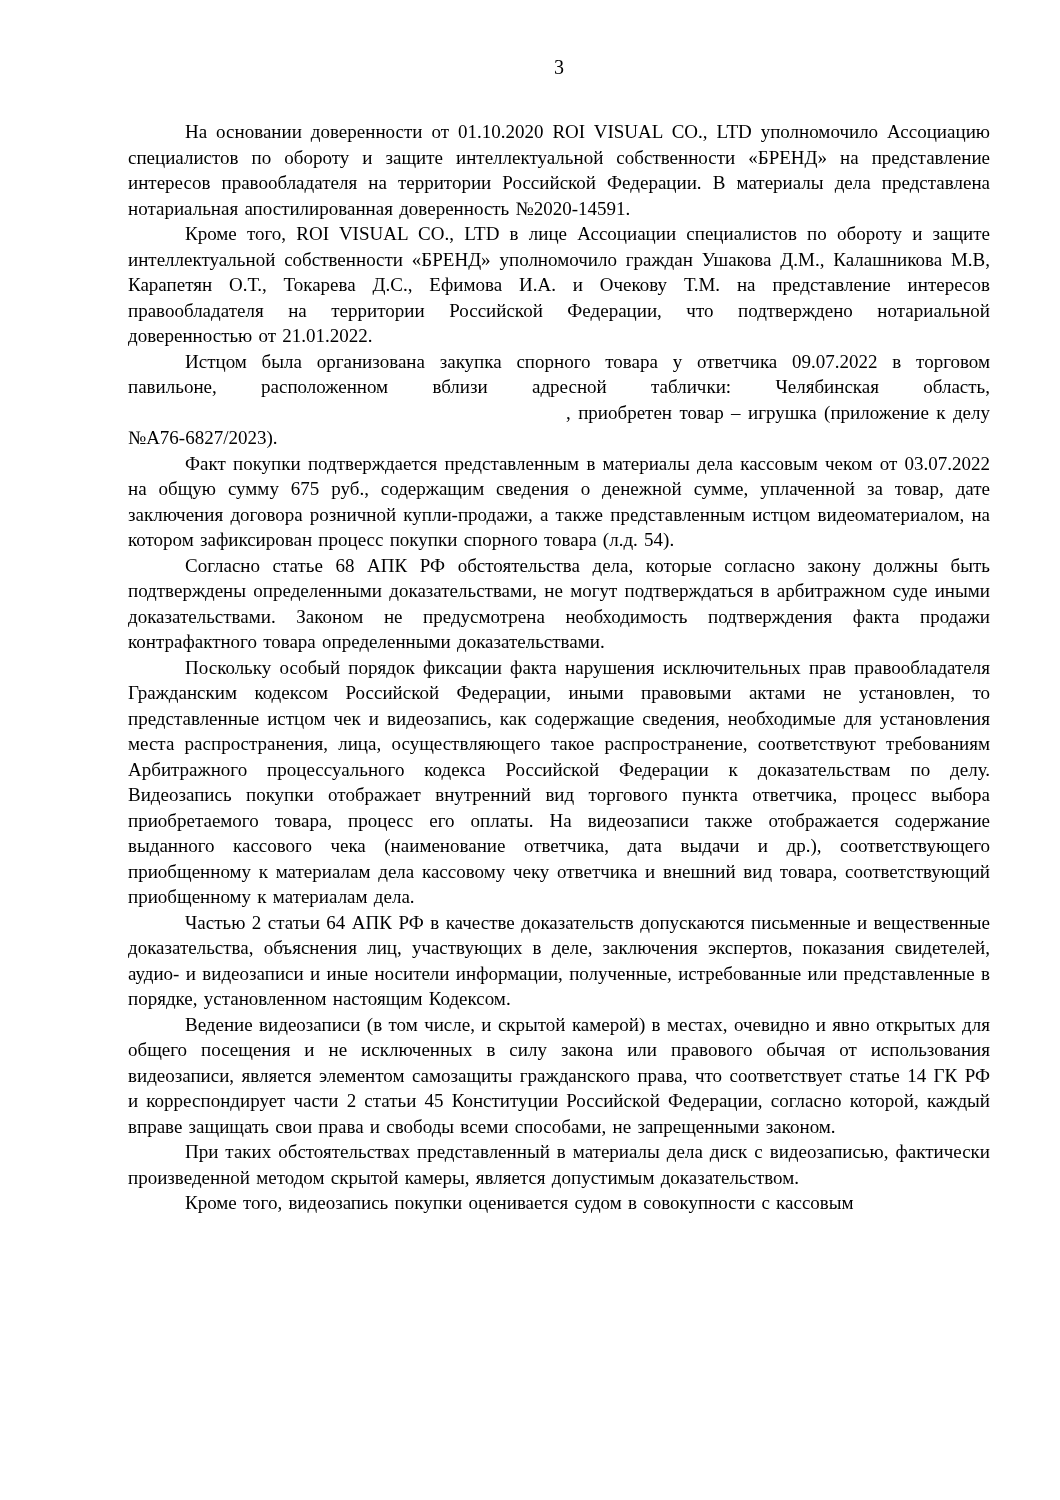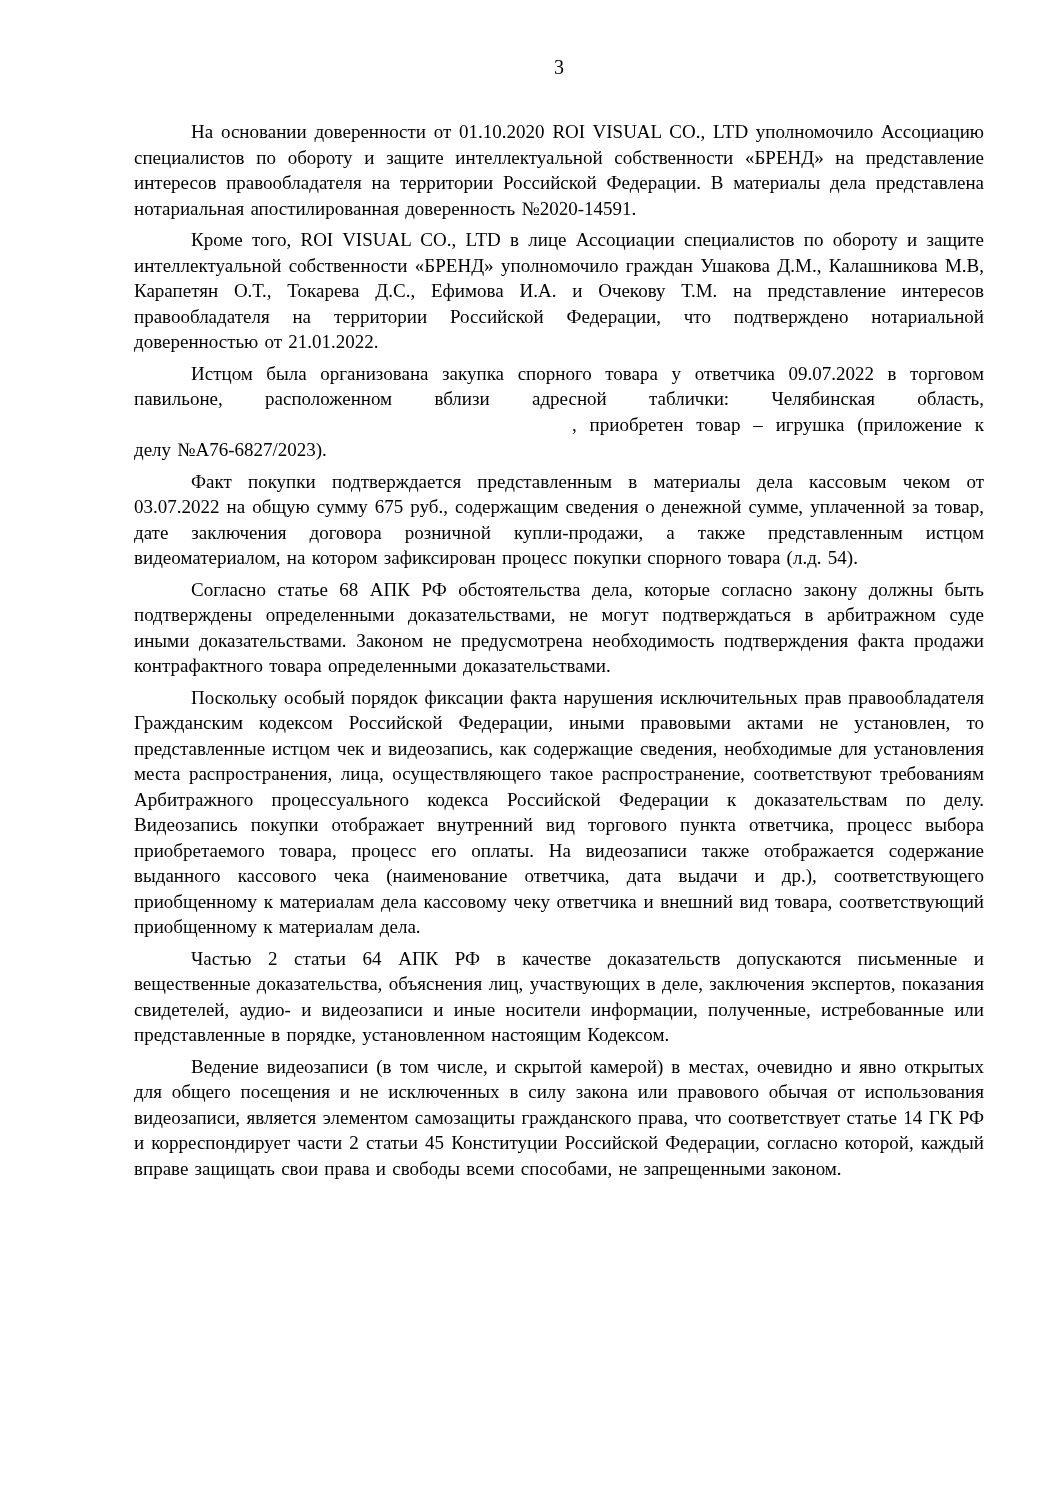--- a/index.html
+++ b/index.html
@@ -18,21 +18,21 @@
     padding: 55px 70px 0 128px;
     overflow: hidden;
   }
   .page-number {
     text-align: center;
     font-size: 20px;
     line-height: 24px;
     margin-bottom: 40px;
   }
   .body-text p {
-    margin: 6px;
+    margin: 0;
     font-size: 19px;
     line-height: 25.5px;
     text-align: justify;
     text-indent: 57px;
     word-spacing: 1.5px;
   }
   .redacted-gap {
     display: inline-block;
     width: 438px;
     height: 1px;
@@ -58,16 +58,18 @@
 
 
     <p>Согласно статье 68 АПК РФ обстоятельства дела, которые согласно закону должны быть подтверждены определенными доказательствами, не могут подтверждаться в арбитражном суде иными доказательствами. Законом не предусмотрена необходимость подтверждения факта продажи контрафактного товара определенными доказательствами.</p>
 
     <p>Поскольку особый порядок фиксации факта нарушения исключительных прав правообладателя Гражданским кодексом Российской Федерации, иными правовыми актами не установлен, то представленные истцом чек и видеозапись, как содержащие сведения, необходимые для установления места распространения, лица, осуществляющего такое распространение, соответствуют требованиям Арбитражного процессуального кодекса Российской Федерации к доказательствам по делу. Видеозапись покупки отображает внутренний вид торгового пункта ответчика, процесс выбора приобретаемого товара, процесс его оплаты. На видеозаписи также отображается содержание выданного кассового чека (наименование ответчика, дата выдачи и др.), соответствующего приобщенному к материалам дела кассовому чеку ответчика и внешний вид товара, соответствующий приобщенному к материалам дела.</p>
 
     <p>Частью 2 статьи 64 АПК РФ в качестве доказательств допускаются письменные и вещественные доказательства, объяснения лиц, участвующих в деле, заключения экспертов, показания свидетелей, аудио- и видеозаписи и иные носители информации, полученные, истребованные или представленные в порядке, установленном настоящим Кодексом.</p>
 
     <p>Ведение видеозаписи (в том числе, и скрытой камерой) в местах, очевидно и явно открытых для общего посещения и не исключенных в силу закона или правового обычая от использования видеозаписи, является элементом самозащиты гражданского права, что соответствует статье 14 ГК РФ и корреспондирует части 2 статьи 45 Конституции Российской Федерации, согласно которой, каждый вправе защищать свои права и свободы всеми способами, не запрещенными законом.</p>
 
+    <p>При таких обстоятельствах представленный в материалы дела диск с видеозаписью, фактически произведенной методом скрытой камеры, является допустимым доказательством.</p>
 
+    <p>Кроме того, видеозапись покупки оценивается судом в совокупности с кассовым</p>
 
   </div>
 </div>
 
 </body></html>

